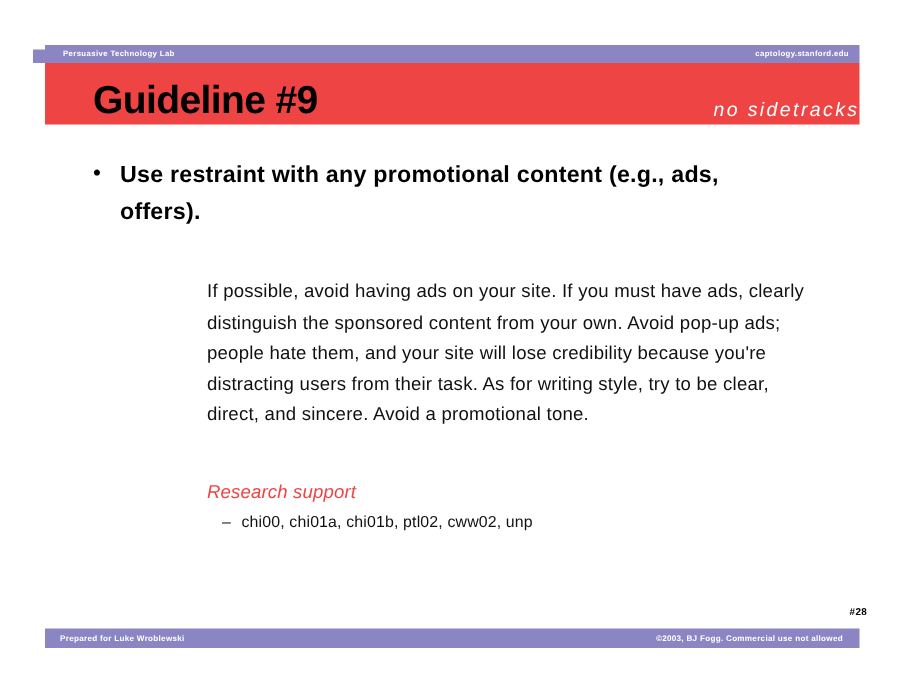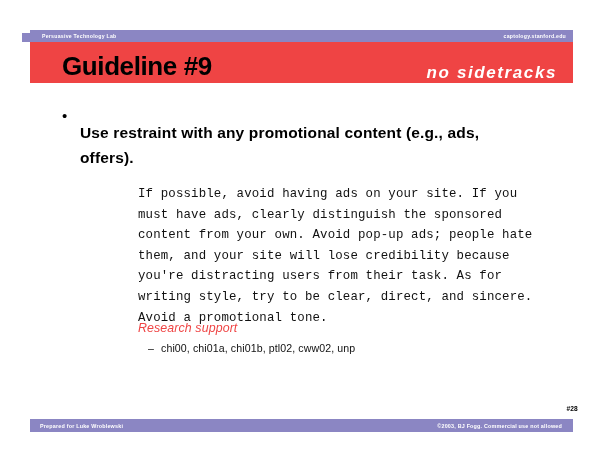--- a/index.html
+++ b/index.html
@@ -78,24 +78,24 @@
     top: 9px;
     font-size: 26px;
     font-weight: bold;
     color: #000000;
     letter-spacing: -0.4px;
     line-height: 30px;
     white-space: nowrap;
   }
   .title-tag {
     position: absolute;
-    right: 16px;
+    right: 0;
     bottom: 2px;
-    font-size: 17px;
-    font-weight: bold;
+    font-size: 13px;
+    font-weight: normal;
     font-style: italic;
     color: #ffffff;
     letter-spacing: 1.6px;
     line-height: 16px;
     white-space: nowrap;
   }
 
   
   .bullet-row {
     position: absolute;
@@ -112,34 +112,32 @@
     width: 18px;
     flex: 0 0 18px;
   }
   .bullet-text {
     font-size: 15.5px;
     font-weight: bold;
     line-height: 25px;
     color: #000000;
     letter-spacing: 0.15px;
     max-width: 440px;
-    margin-top: 16px;
   }
 
   .paragraph {
     position: absolute;
     left: 138px;
     top: 184px;
     width: 400px;
     font-size: 12.4px;
     line-height: 20.6px;
     color: #111111;
     letter-spacing: 0.15px;
     text-align: left;
-    font-family: Liberation Mono, monospace;
   }
 
   .research-label {
     position: absolute;
     left: 138px;
     top: 320px;
     font-size: 12.4px;
     font-style: italic;
     color: #ef4444;
     letter-spacing: 0.1px;

